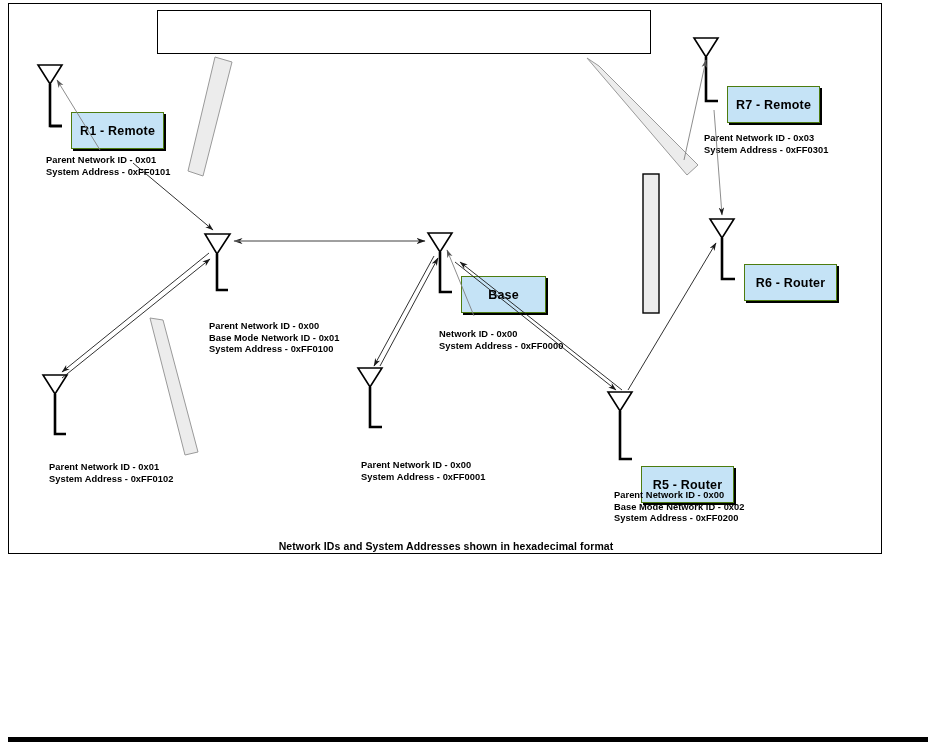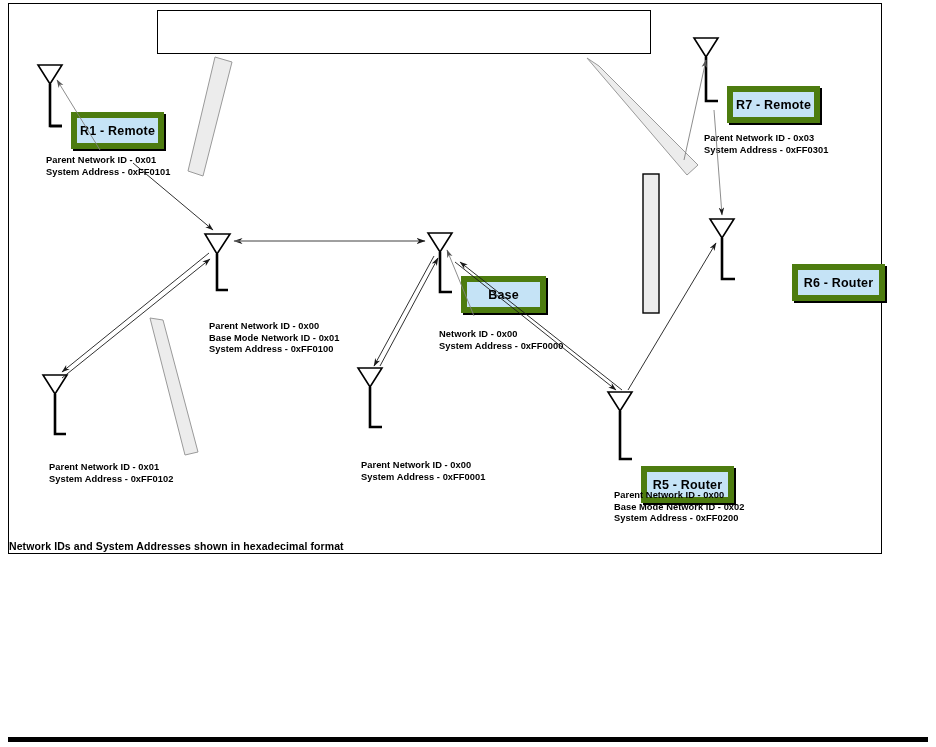--- a/index.html
+++ b/index.html
@@ -29,21 +29,21 @@
     position: absolute;
     left: 0;
     top: 0;
     width: 936px;
     height: 747px;
     pointer-events: none;
   }
   .node-box {
     position: absolute;
     background: #c5e3f6;
-    border: 6px solid #4d7c0f;
+    border: 1px solid #4d7c0f;
     box-sizing: border-box;
     display: flex;
     align-items: center;
     justify-content: center;
     box-shadow: 2px 2px 0 0 #000000;
   }
   .node-label {
     font-size: 12.5px;
     font-weight: bold;
     color: #000000;
@@ -68,21 +68,21 @@
     height: 44px;
     border: 1px solid #000000;
     background: #ffffff;
     box-sizing: border-box;
   }
   #footer-note {
     position: absolute;
     left: 0;
     top: 536px;
     width: 874px;
-    text-align: left;
+    text-align: center;
     font-size: 10.5px;
     font-weight: bold;
     color: #000000;
     letter-spacing: 0.1px;
   }
   #bottom-rule {
     position: absolute;
     left: 8px;
     top: 737px;
     width: 920px;
@@ -131,21 +131,21 @@
 
   <div class="node-box" style="left:632px; top:462px; width:93px; height:37px;">
     <span class="node-label">R5 - Router</span>
   </div>
   <div class="info-block" style="left:605px; top:486px;">
     <div>Parent Network ID - 0x00</div>
     <div>Base Mode Network ID - 0x02</div>
     <div>System Address - 0xFF0200</div>
   </div>
 
-  <div class="node-box" style="left:735px; top:260px; width:93px; height:37px;margin-left:48px;">
+  <div class="node-box" style="left:735px; top:260px; width:93px; height:37px;">
     <span class="node-label">R6 - Router</span>
   </div>
 
   <div class="node-box" style="left:718px; top:82px; width:93px; height:37px;">
     <span class="node-label">R7 - Remote</span>
   </div>
   <div class="info-block" style="left:695px; top:129px;">
     <div>Parent Network ID - 0x03</div>
     <div>System Address - 0xFF0301</div>
   </div>

